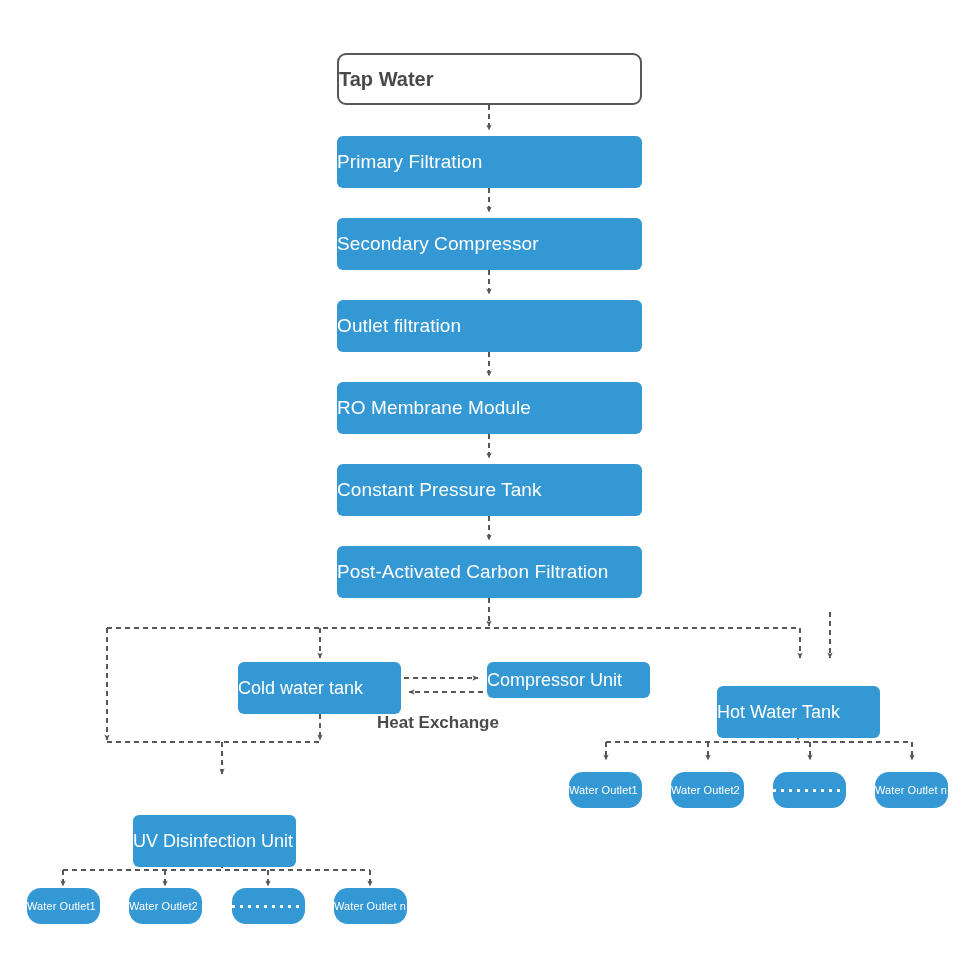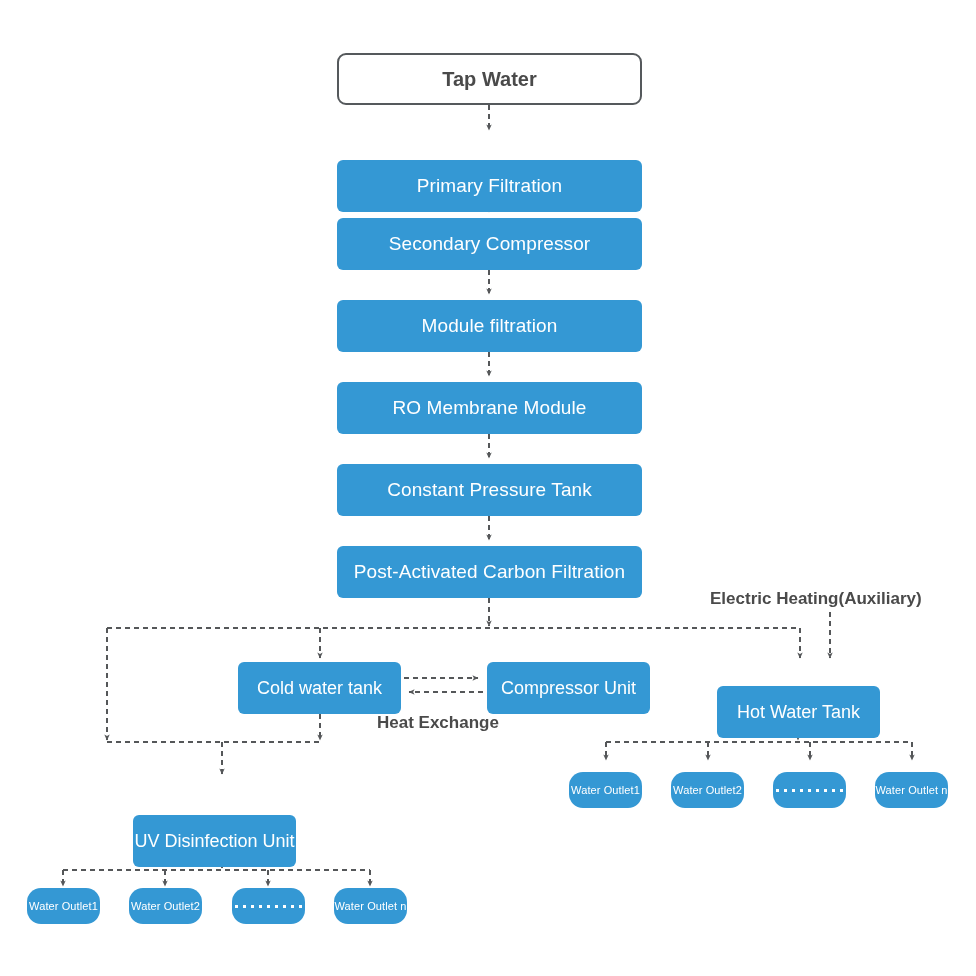--- a/index.html
+++ b/index.html
@@ -25,21 +25,21 @@
     top: 0;
     width: 976px;
     height: 976px;
     pointer-events: none;
   }
   .node {
     position: absolute;
     box-sizing: border-box;
     display: flex;
     align-items: center;
-    justify-content: center;
+    justify-content: flex-start;
     text-align: center;
     border-radius: 6px;
     color: #ffffff;
     background: #3498d4;
     line-height: 1.15;
     user-select: none;
   }
   .node.main {
     font-size: 19px;
     letter-spacing: 0.1px;
@@ -146,67 +146,64 @@
     <g fill="none" stroke="#555759" stroke-width="2" stroke-dasharray="5,4" marker-end="url(#arw)">
       <path d="M404,678 L478,678"></path>
       <path d="M483,692 L409,692"></path>
     </g>
   </svg>
 
   <div class="node source" style="left:337px; top:53px; width:305px; height:52px;">
     <span>Tap Water</span>
   </div>
 
-  <div class="node main" style="left:337px; top:136px; width:305px; height:52px;margin-top:24px;">
+  <div class="node main" style="left:337px; top:136px; width:305px; height:52px;">
     <span>Primary Filtration</span>
   </div>
 
   <div class="node main" style="left:337px; top:218px; width:305px; height:52px;">
     <span>Secondary Compressor</span>
   </div>
 
   <div class="node main" style="left:337px; top:300px; width:305px; height:52px;">
-    <span>Module filtration</span>
+    <span>Outlet filtration</span>
   </div>
 
   <div class="node main" style="left:337px; top:382px; width:305px; height:52px;">
     <span>RO Membrane Module</span>
   </div>
 
   <div class="node main" style="left:337px; top:464px; width:305px; height:52px;">
     <span>Constant Pressure Tank</span>
   </div>
 
   <div class="node main" style="left:337px; top:546px; width:305px; height:52px;">
     <span>Post-Activated Carbon Filtration</span>
   </div>
 
   <div class="node mid" style="left:238px; top:662px; width:163px; height:52px;">
     <span>Cold water tank</span>
   </div>
 
-  <div class="node mid" style="left:487px; top:662px; width:163px; height:52px;">
+  <div class="node mid" style="left:487px; top:662px; width:163px; height:36px;">
     <span>Compressor Unit</span>
   </div>
 
   <div class="node mid" style="left:717px; top:662px; width:163px; height:52px;margin-top:24px;">
     <span>Hot Water Tank</span>
   </div>
 
   <div class="node mid" style="left:133px; top:776px; width:163px; height:52px;margin-top:39px;">
     <span>UV Disinfection Unit</span>
   </div>
 
   <div class="free-label" style="left:377px; top:713px;">
     <span>Heat Exchange</span>
   </div>
 
-  <div class="free-label" style="left:710px; top:589px;">
-    <span>Electric Heating(Auxiliary)</span>
-  </div>
 
   <div class="node outlet" style="left:27px; top:888px; width:73px; height:36px;">
     <span>Water Outlet1</span>
   </div>
   <div class="node outlet" style="left:129px; top:888px; width:73px; height:36px;">
     <span>Water Outlet2</span>
   </div>
   <div class="node outlet" style="left:232px; top:888px; width:73px; height:36px;">
     <span class="ellipsis-dots">
         <i></i>

